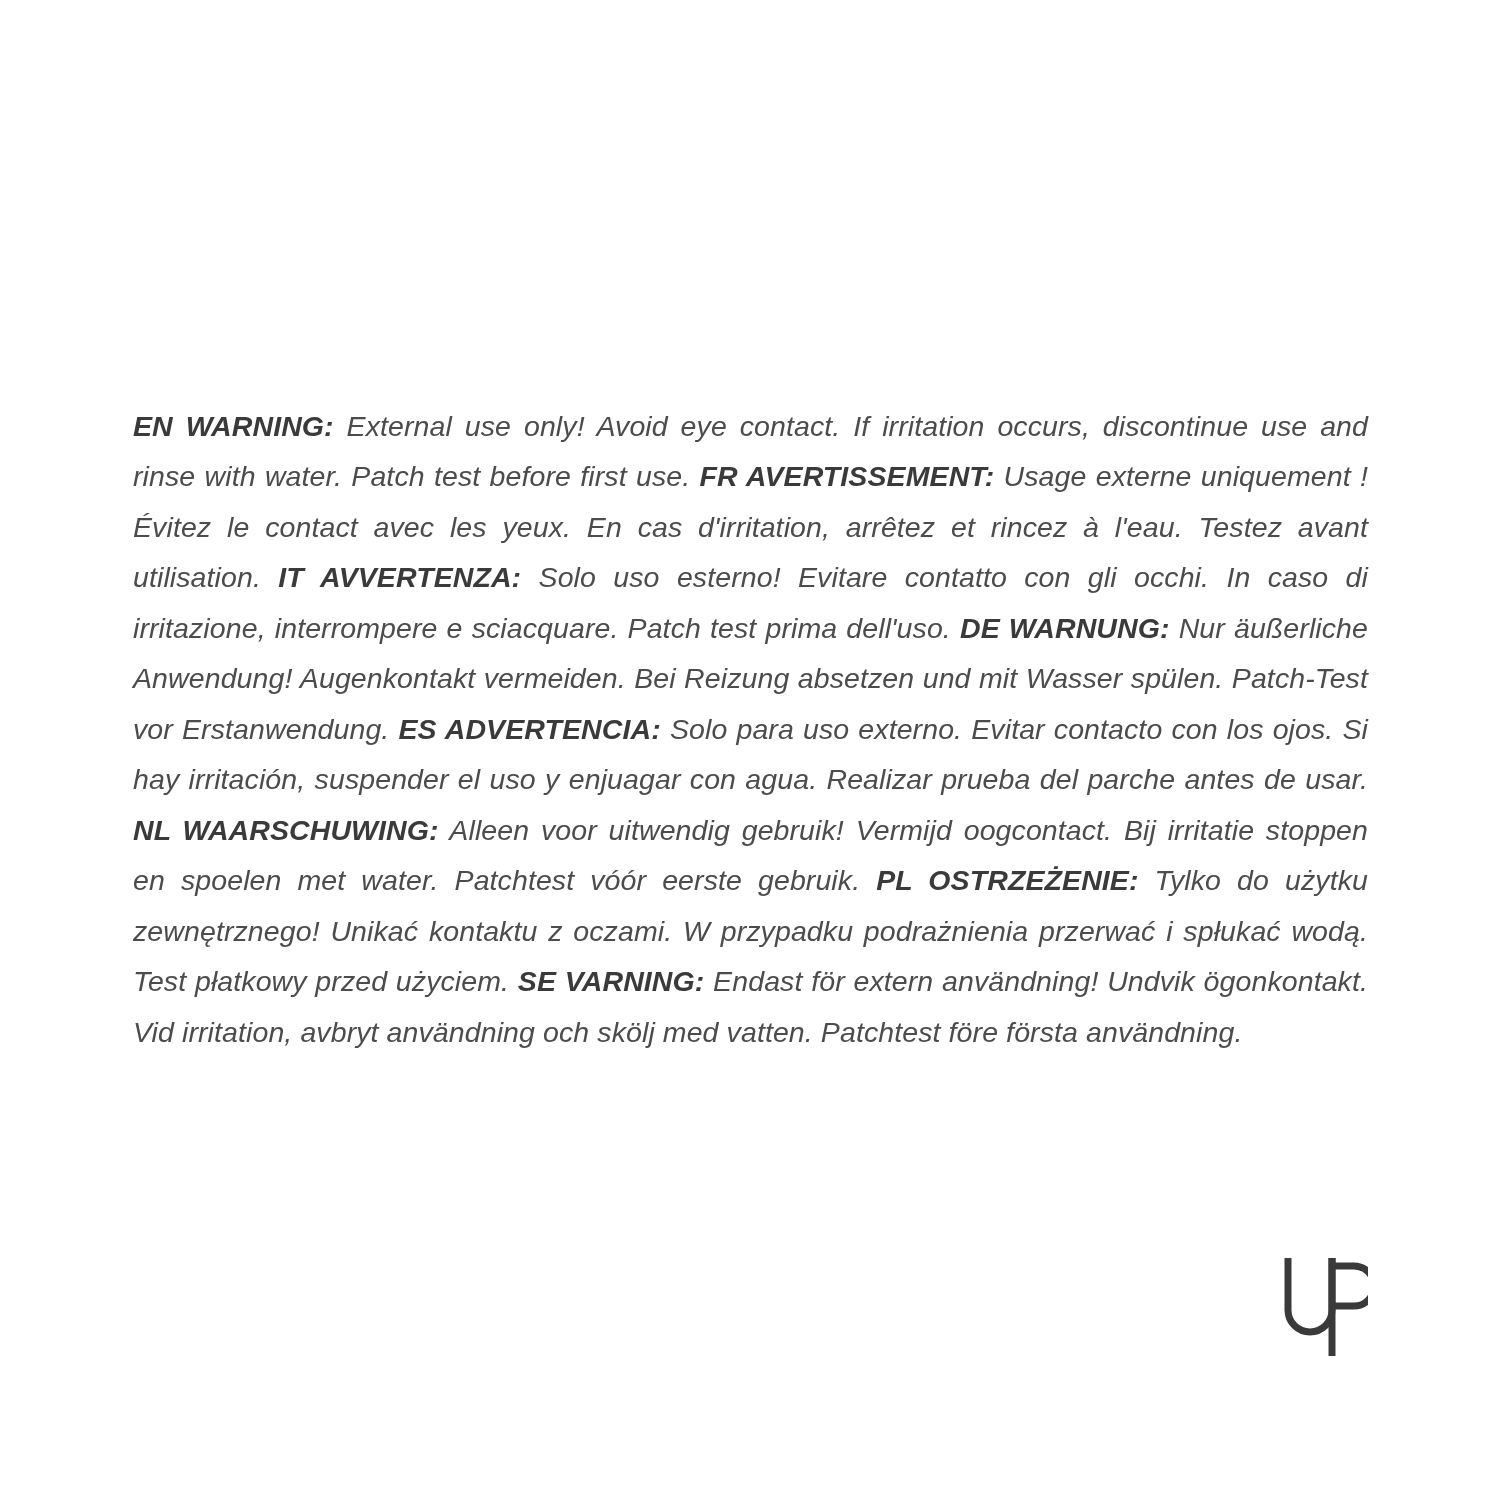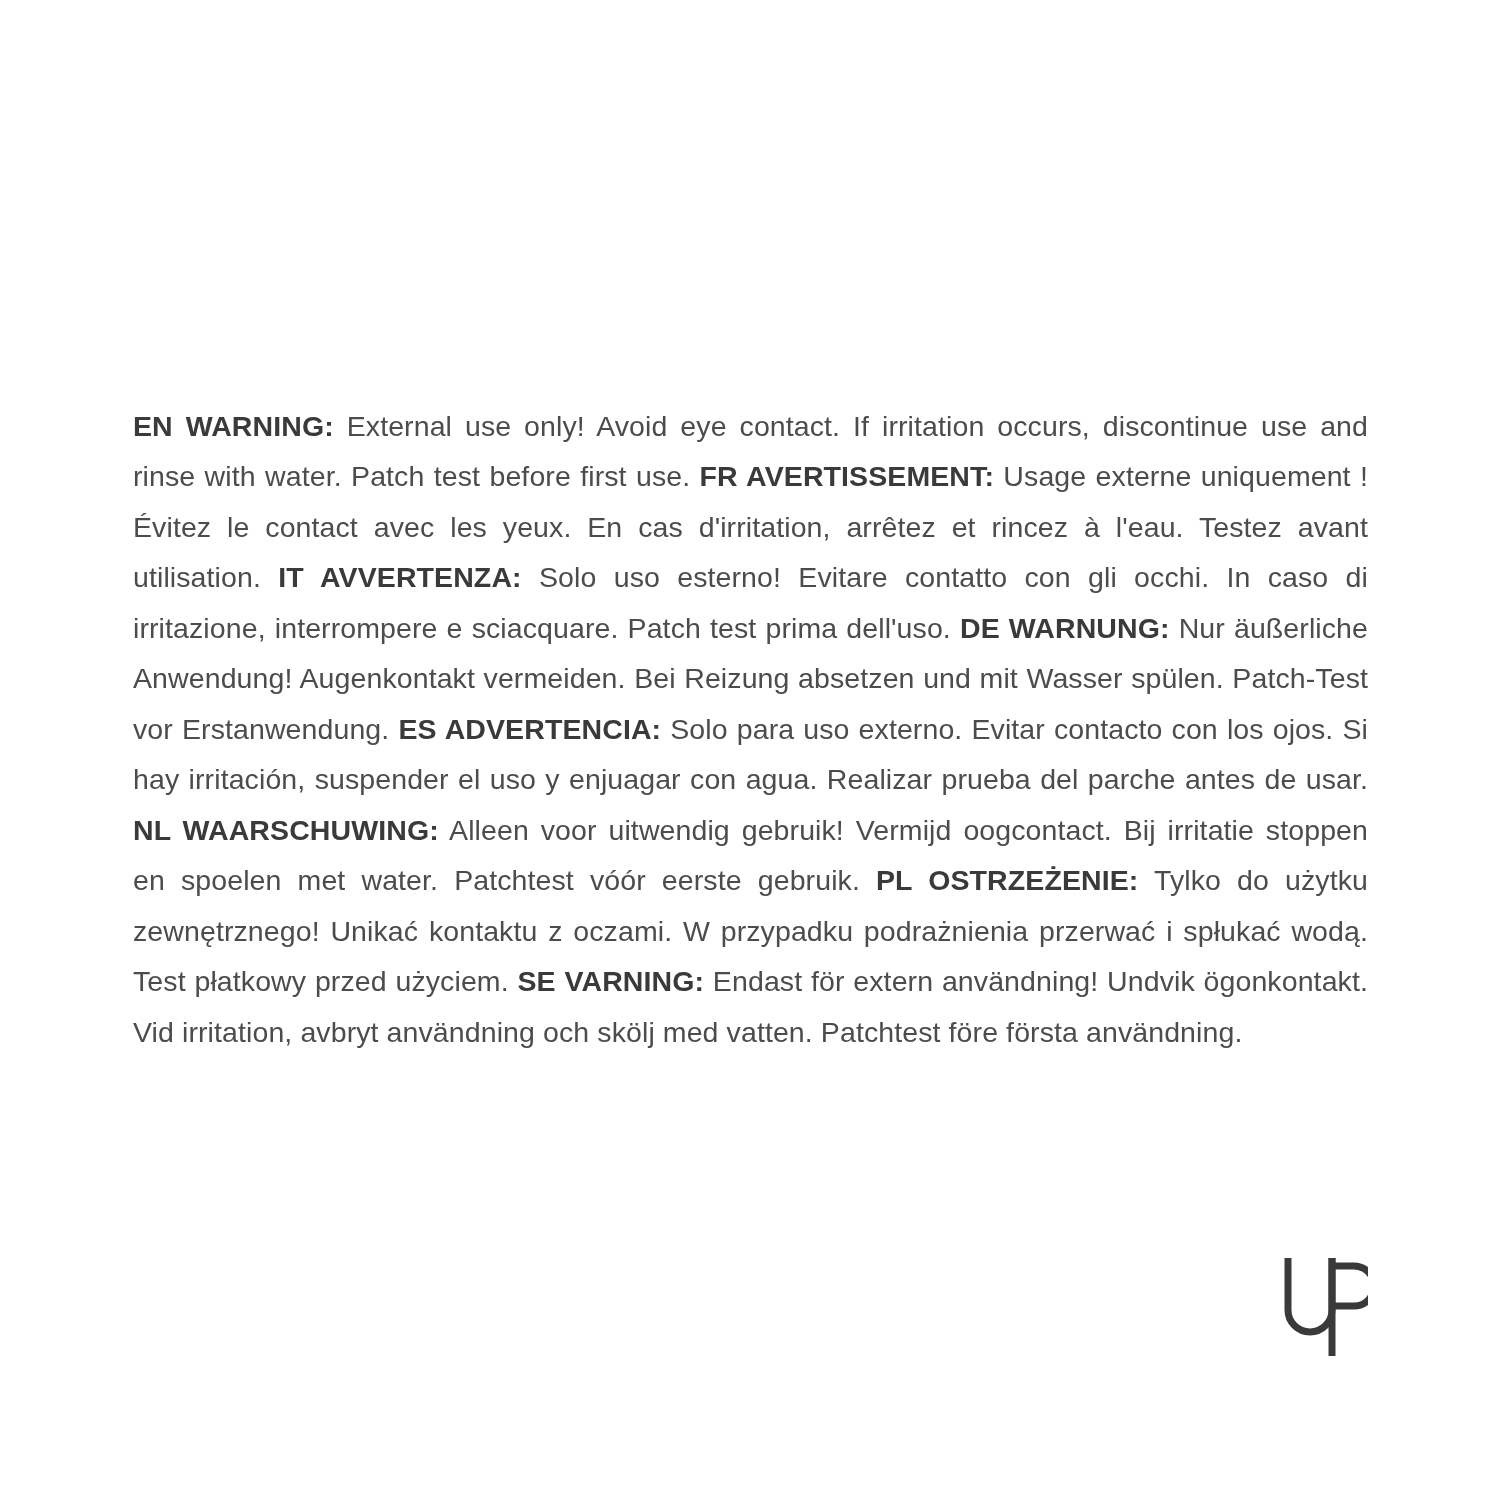--- a/index.html
+++ b/index.html
@@ -12,20 +12,21 @@
     background: #ffffff;
     font-family: "Liberation Sans", sans-serif;
     color: #4a4a4a;
     overflow: hidden;
   }
   .page {
     position: relative;
     width: 1500px;
     height: 1500px;
     box-sizing: border-box;
+    font-style: italic;
   }
   .warning-block {
     position: absolute;
     left: 133px;
     top: 372px;
     width: 1235px;
     text-align: justify;
     text-justify: inter-word;
     font-size: 28.5px;
     line-height: 50.5px;

